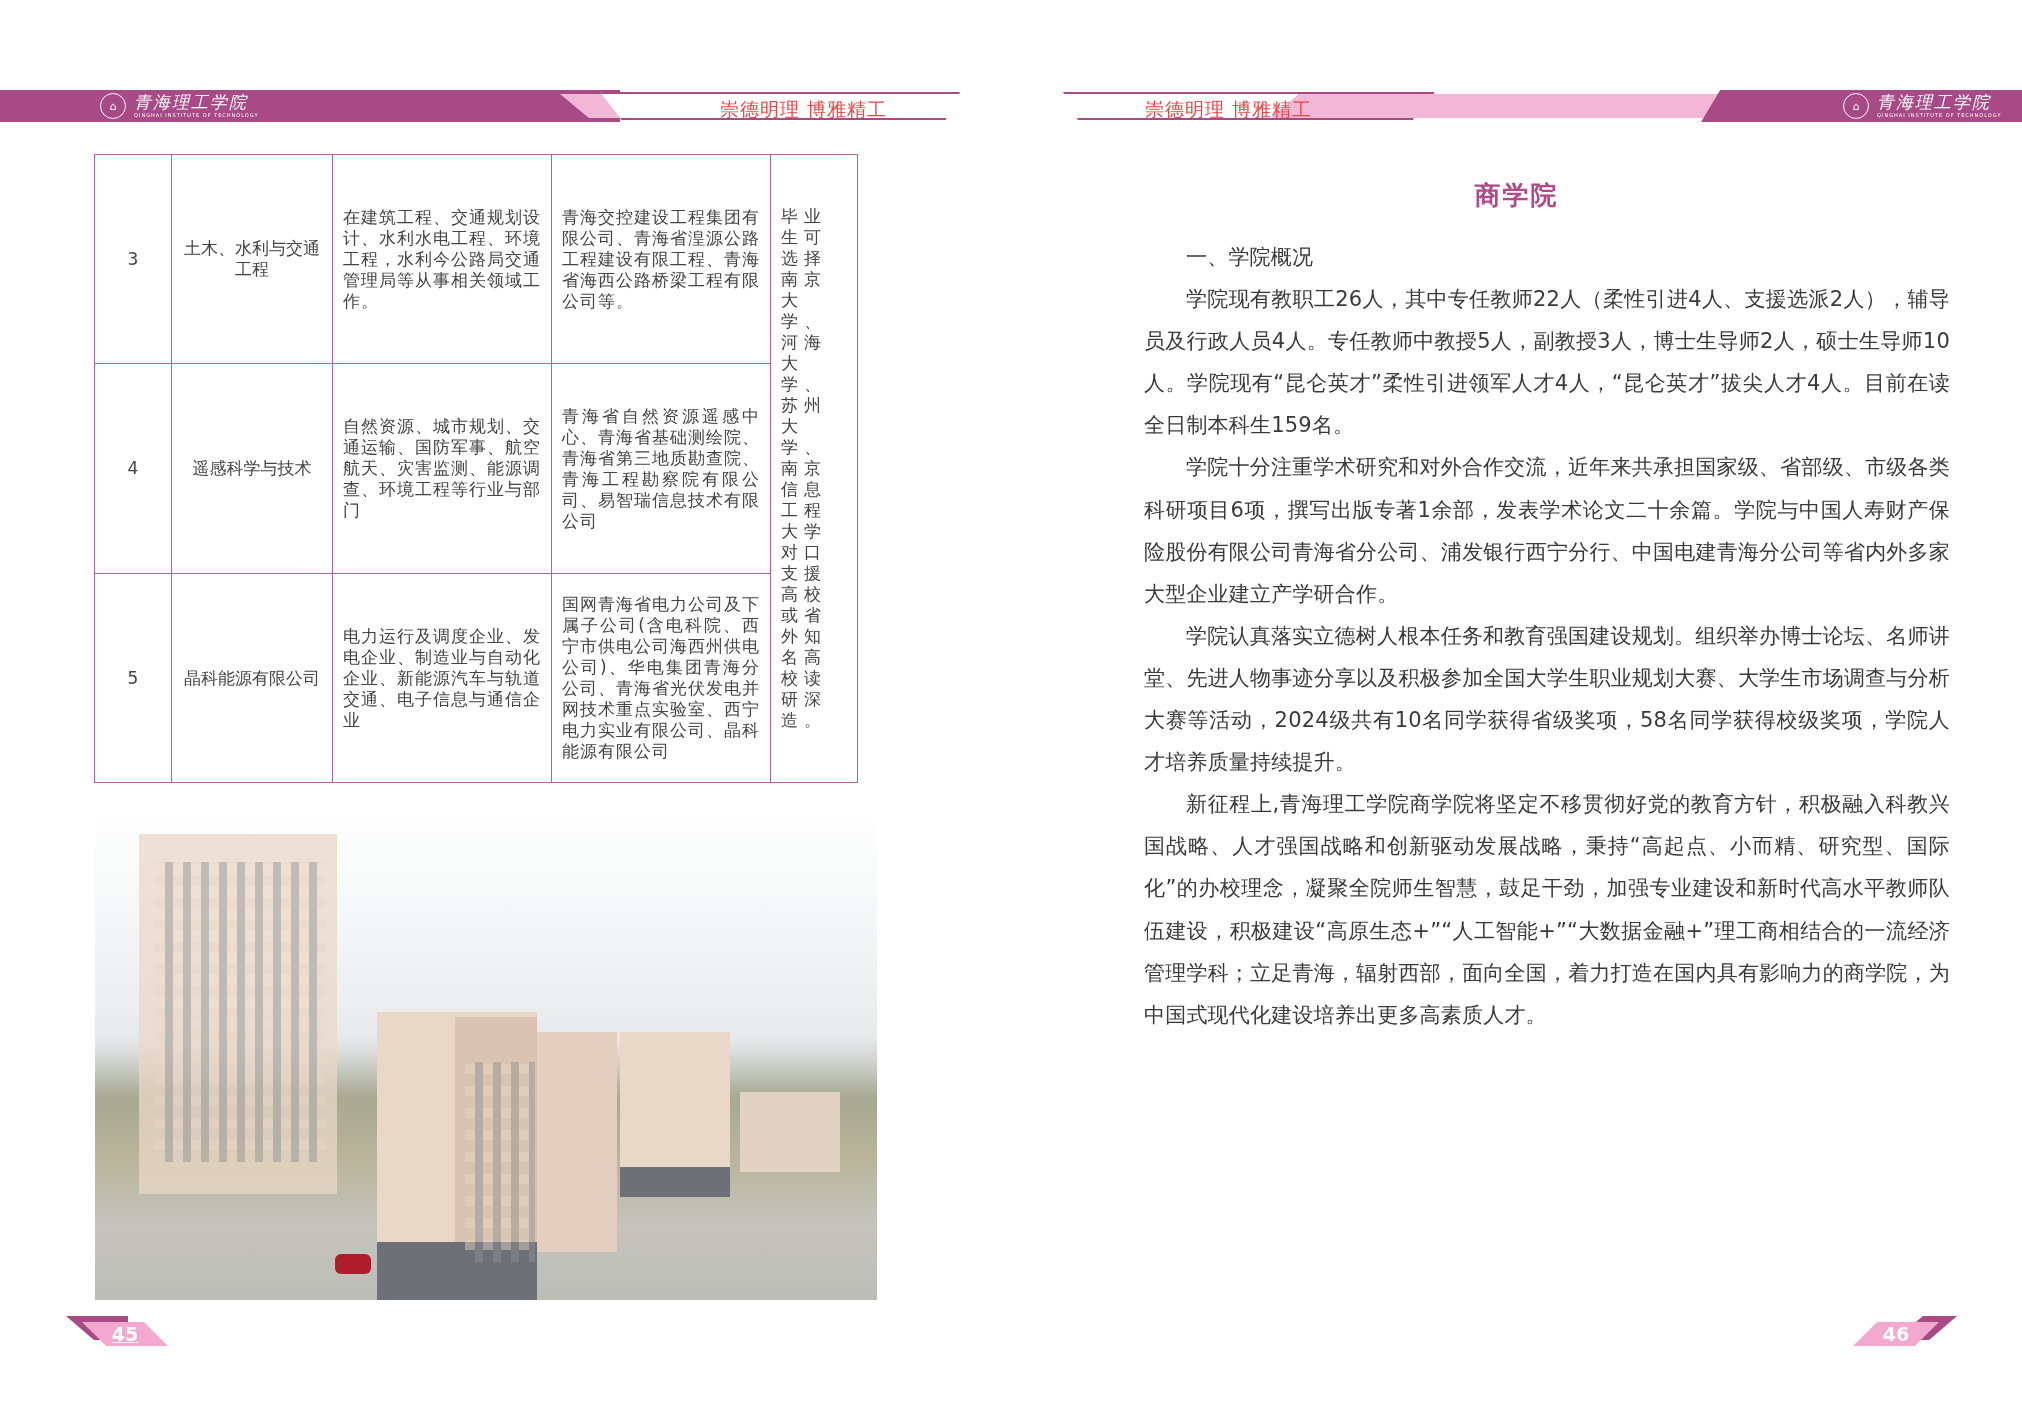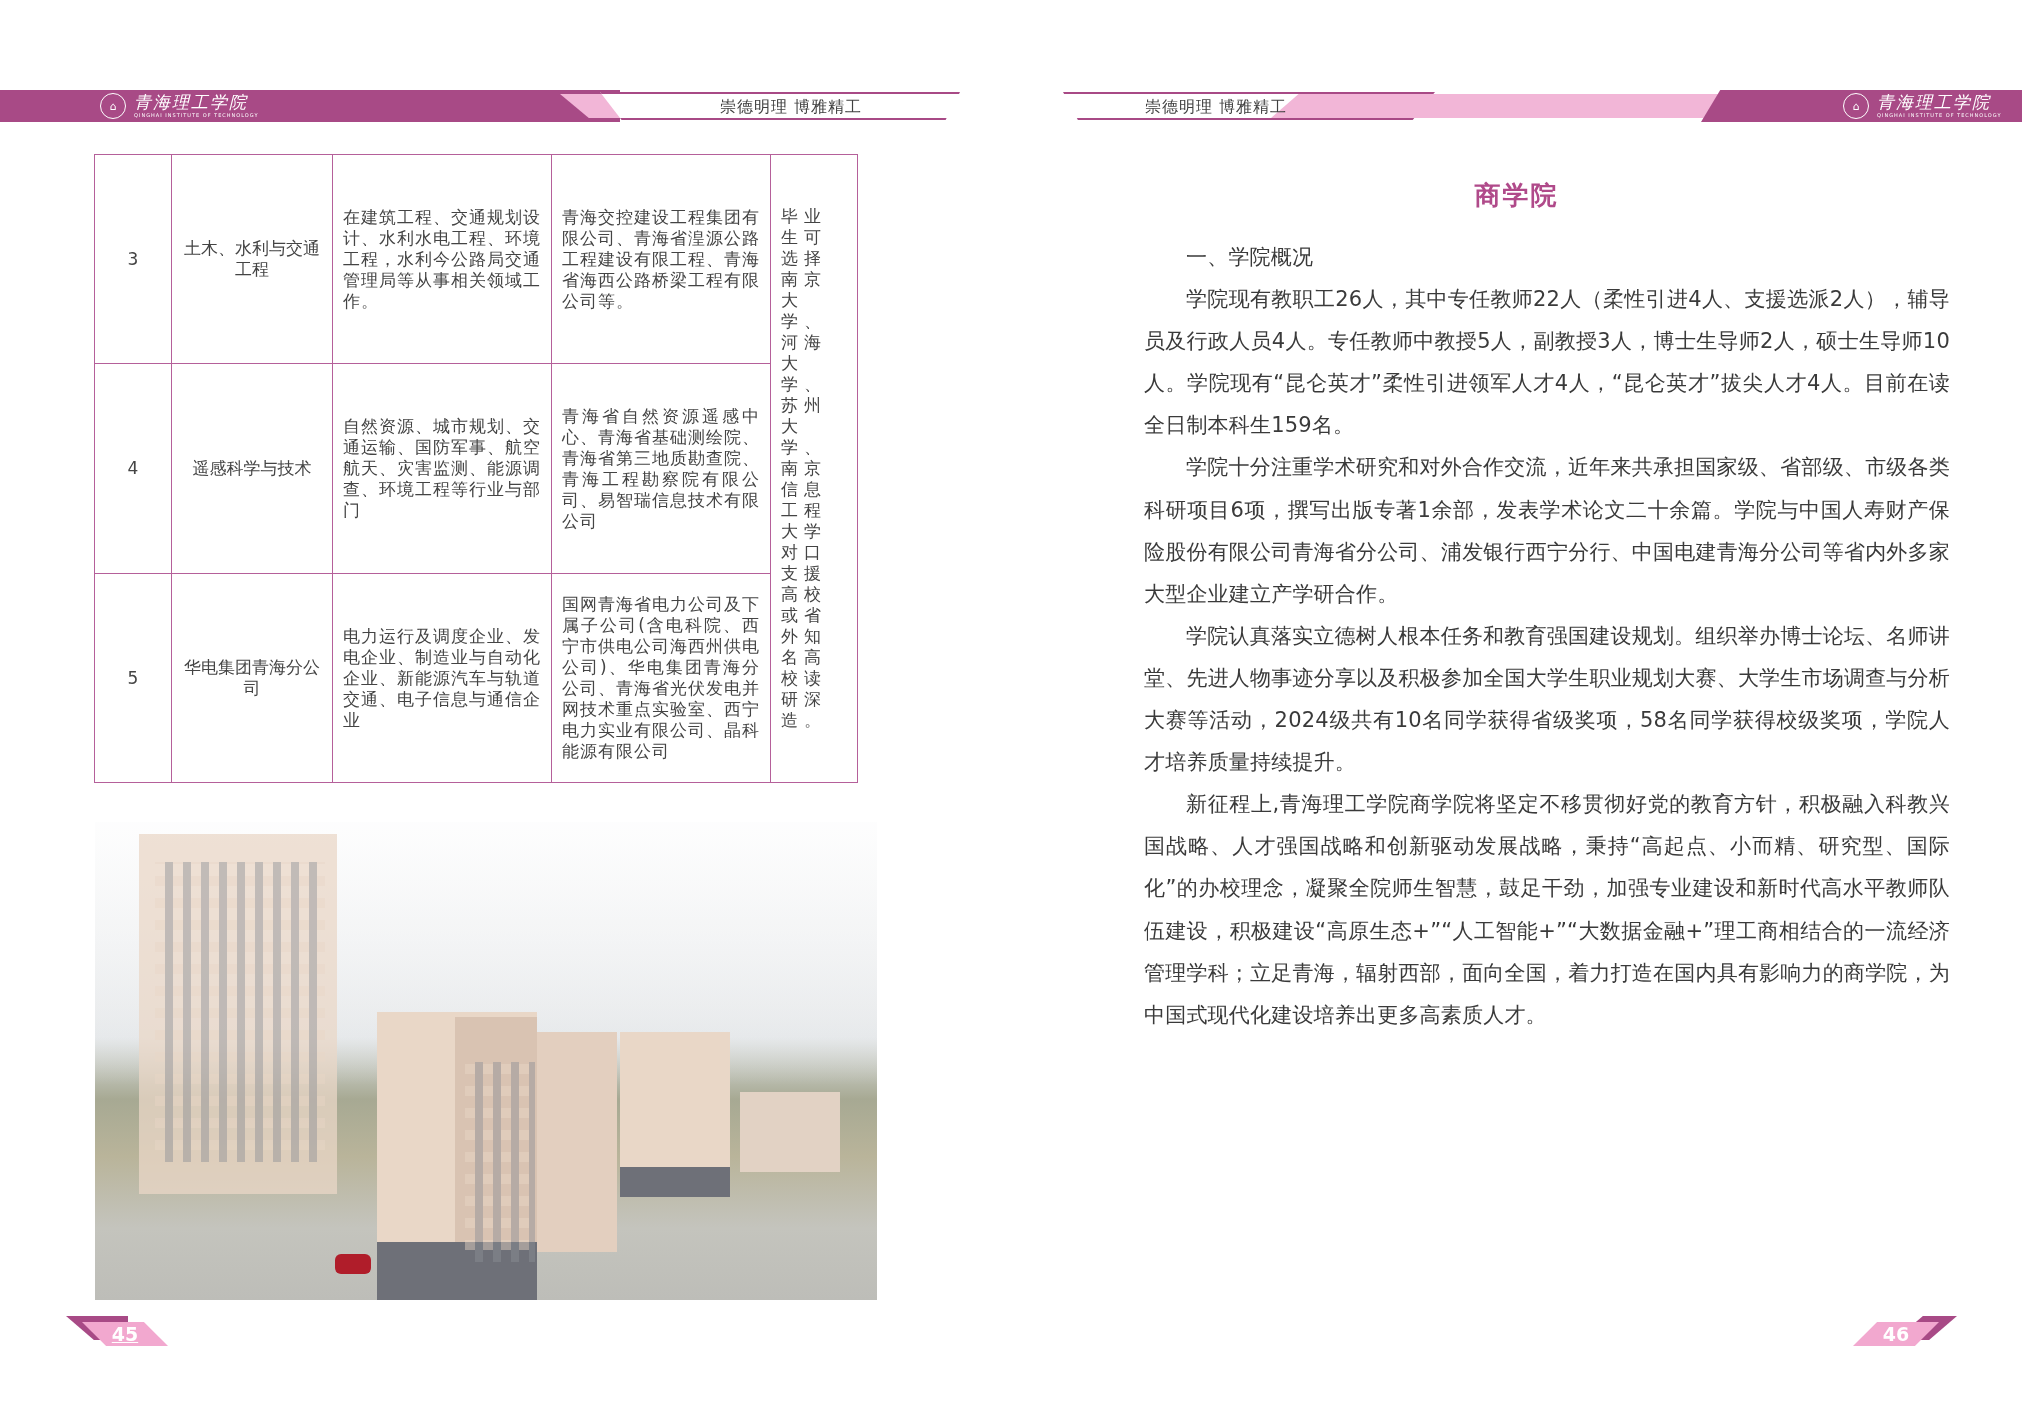--- a/index.html
+++ b/index.html
@@ -9,21 +9,21 @@
   }
   .page { position:absolute; top:0; height:1424px; }
   .page-left { left:0; width:1011px; }
   .page-right { left:1011px; width:1011px; }
 
   
   .header { position:absolute; top:90px; height:32px; }
   .band-dark { position:absolute; top:0; height:32px; background:#a84a86; }
   .band-pink { position:absolute; top:4px; height:24px; background:#f2b6d7; }
   .band-white { position:absolute; top:2px; height:28px; background:#fff; border-top:2px solid #a84a86; border-bottom:2px solid #a84a86; box-sizing:border-box; }
-  .motto { position:absolute; top:7px; font-size:16px; color:#404040; letter-spacing:1px; white-space:nowrap; }
+  .motto { position:absolute; top:7px; font-size:19px; color:#ef4444; letter-spacing:1px; white-space:nowrap; }
   .logo { position:absolute; top:3px; display:flex; align-items:center; gap:8px; }
   .logo-emblem { width:26px; height:26px; border-radius:50%; border:1.5px solid #fff; display:flex; align-items:center; justify-content:center; color:#fff; font-size:11px; box-sizing:border-box; }
   .logo-text { display:flex; flex-direction:column; color:#fff; line-height:1; }
   .logo-cn { font-family:"DejaVu Serif", serif; font-style:italic; font-size:17px; letter-spacing:2px; }
   .logo-en { font-size:5px; letter-spacing:1px; margin-top:2px; }
 
   
   table.grad { position:absolute; left:94px; top:154px; border-collapse:collapse; font-size:17px; color:#444; }
   table.grad td { border:1.5px solid #b5609a; vertical-align:middle; padding:0 10px; line-height:21px; }
   td.num { width:56px; text-align:center; }
@@ -81,21 +81,21 @@
       <td class="further" rowspan="3">毕业生可选择南京大学、河海大学、苏州大学、南京信息工程大学对口支援高校或省外知名高校读研深造。</td>
     </tr>
     <tr style="height:210px;">
       <td class="num">4</td>
       <td class="major">遥感科学与技术</td>
       <td class="field">自然资源、城市规划、交通运输、国防军事、航空航天、灾害监测、能源调查、环境工程等行业与部门</td>
       <td class="unit">青海省自然资源遥感中心、青海省基础测绘院、青海省第三地质勘查院、青海工程勘察院有限公司、易智瑞信息技术有限公司</td>
     </tr>
     <tr style="height:209px;">
       <td class="num">5</td>
-      <td class="major">华电集团青海分公司</td>
+      <td class="major">晶科能源有限公司</td>
       <td class="field">电力运行及调度企业、发电企业、制造业与自动化企业、新能源汽车与轨道交通、电子信息与通信企业</td>
       <td class="unit">国网青海省电力公司及下属子公司(含电科院、西宁市供电公司海西州供电公司)、华电集团青海分公司、青海省光伏发电并网技术重点实验室、西宁电力实业有限公司、晶科能源有限公司</td>
     </tr>
   </tbody>
     </table>
 
   <div class="photo">
     <div class="bldg" style="left:44px; top:12px; width:198px; height:360px; opacity:0.75;"></div>
     <div class="win-grid" style="left:60px; top:40px; width:170px; height:300px;"></div>
     <div class="bldg" style="left:282px; top:190px; width:160px; height:260px;"></div>

